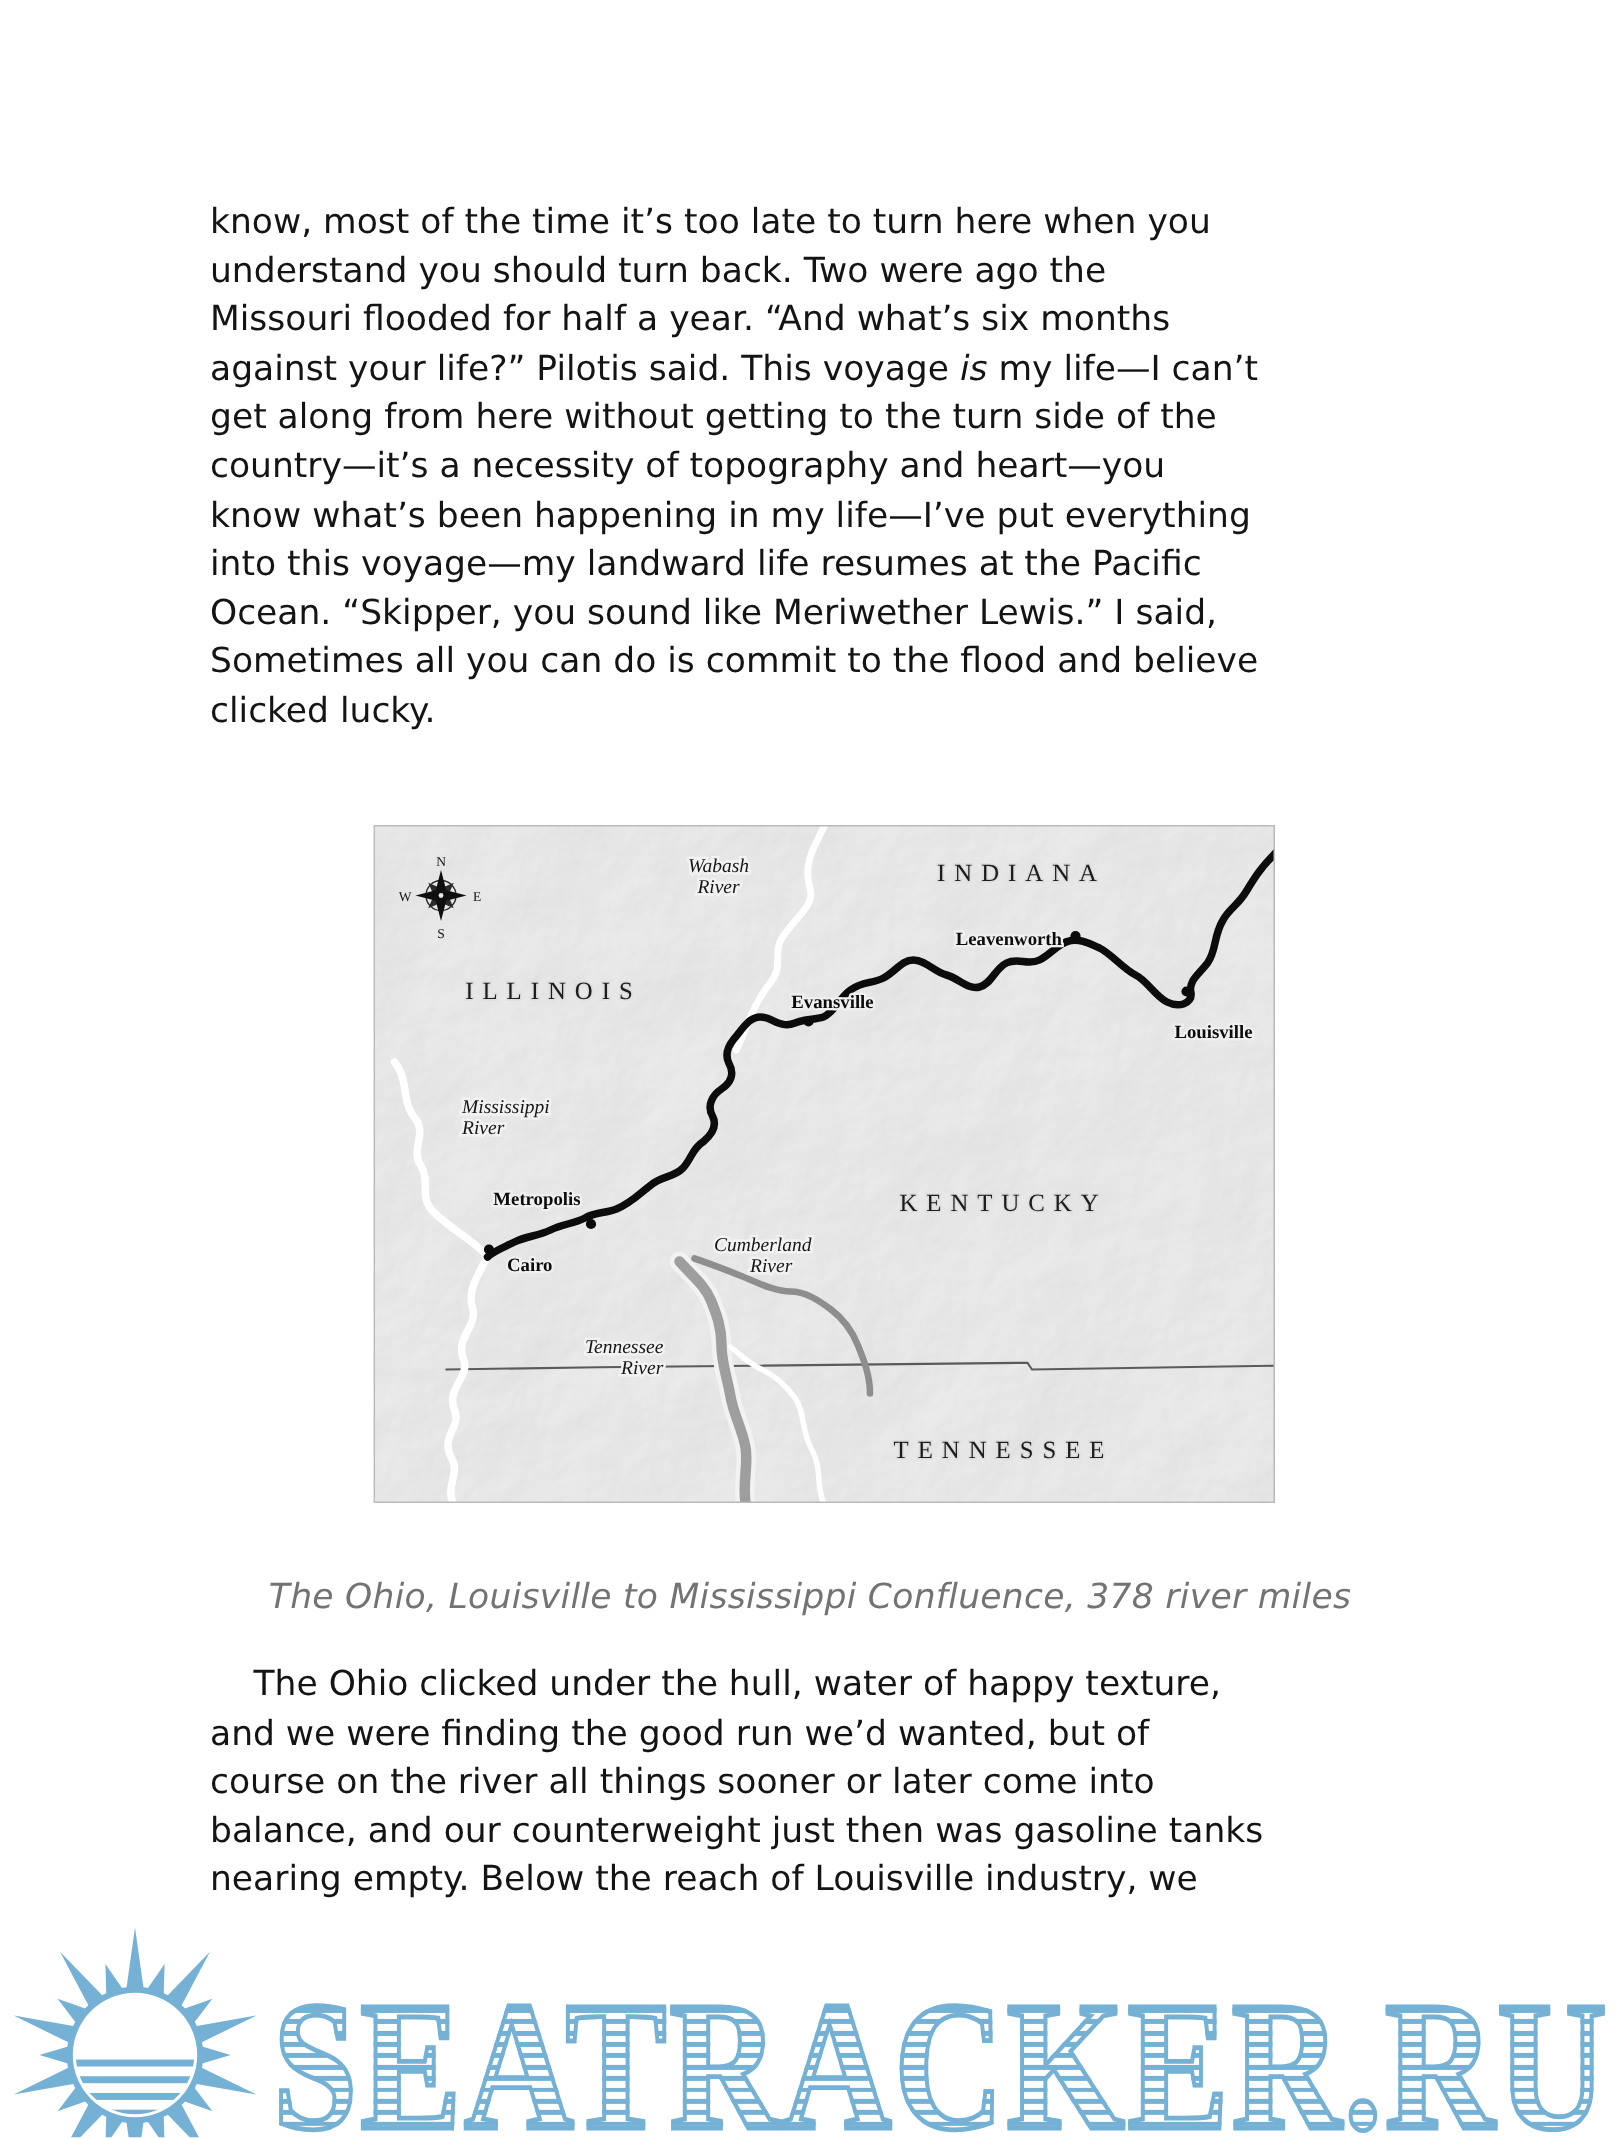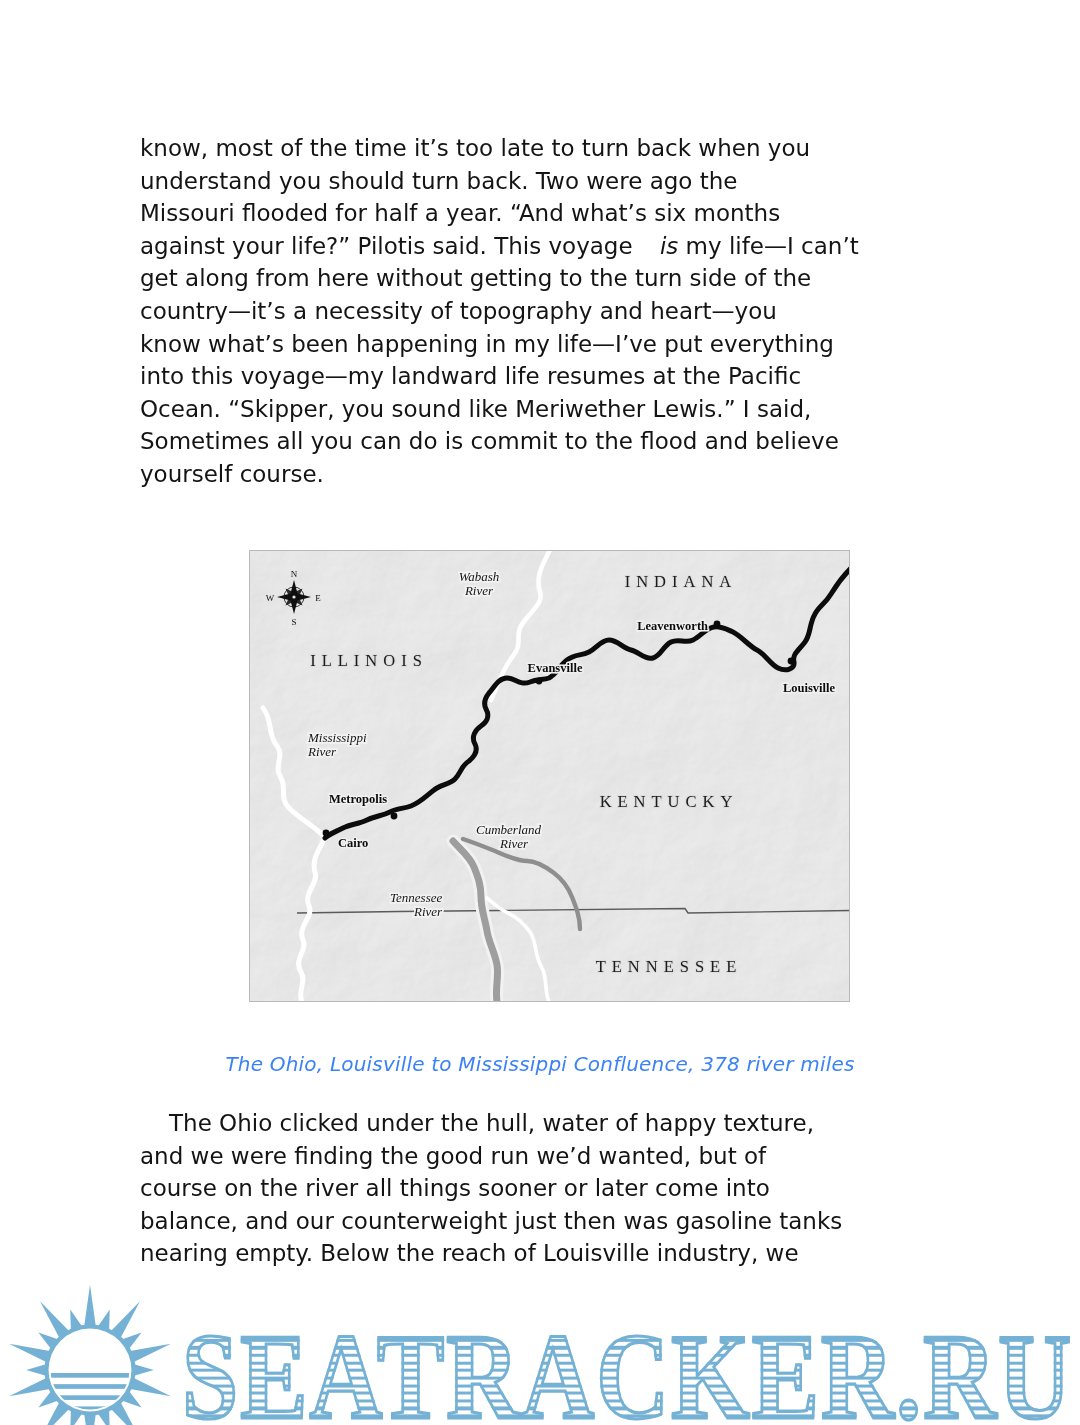--- a/index.html
+++ b/index.html
@@ -3,25 +3,25 @@
 <meta charset="utf-8">
 <style>
   html,body{margin:0;padding:0;background:#ffffff;}
   .page{position:relative;width:1080px;height:1425px;background:#fff;overflow:hidden;
         font-family:"DejaVu Sans","Liberation Sans",sans-serif;color:#141414;}
   .para{position:absolute;left:140px;width:818px;font-size:23px;line-height:32.6px;}
   .para .line{white-space:nowrap;}
   .para .line.indent{text-indent:29px;}
   .p1{top:132px;}
   .p2{top:1107px;}
-  em{font-style:italic;margin-left:20px;}
+  em{font-style:italic;}
   .map-wrap{position:absolute;left:249px;top:550px;width:601px;height:452px;}
   .map-wrap svg{display:block;}
   .caption{position:absolute;top:1052px;left:0;width:1080px;text-align:center;
-           font-style:italic;font-size:20px;color:#3b82f6;letter-spacing:.2px;}
+           font-style:italic;font-size:23px;color:#737373;letter-spacing:.2px;}
   
   .m-state{font-family:"Liberation Serif","DejaVu Serif",serif;font-size:16.5px;letter-spacing:6px;
            fill:#1c1c1c;stroke:#dcdcdc;stroke-width:2px;paint-order:stroke;text-anchor:middle;}
   .m-city{font-family:"Liberation Serif","DejaVu Serif",serif;font-weight:bold;font-size:12.5px;
           fill:#0c0c0c;stroke:#f0f0f0;stroke-width:3px;paint-order:stroke;}
   .m-river{font-family:"Liberation Serif","DejaVu Serif",serif;font-style:italic;font-size:13px;
            fill:#161616;stroke:#f2f2f2;stroke-width:3.4px;paint-order:stroke;}
   .m-compass{font-family:"Liberation Serif","DejaVu Serif",serif;font-size:9px;fill:#111;
              text-anchor:middle;stroke:#e5e5e5;stroke-width:2px;paint-order:stroke;}
   
@@ -36,33 +36,33 @@
            -webkit-text-stroke:2.6px var(--wm-color);
            background:repeating-linear-gradient(to bottom,var(--wm-color) 0 2.6px,rgba(255,255,255,0) 2.6px 6.2px);
            -webkit-background-clip:text;background-clip:text;}
 </style>
 </head>
 <body>
 
 <div class="page">
 
   <div class="para p1">
-    <div class="line">know, most of the time it’s too late to turn back when you</div>
+    <div class="line">know, most of the time it’s too late to turn here when you</div>
     <div class="line">understand you should turn back. Two were ago the</div>
     <div class="line">Missouri flooded for half a year. “And what’s six months</div>
     <div class="line">
       <span>against your life?” Pilotis said. This voyage </span><em>is</em><span> my life—I can’t</span>
     </div>
     <div class="line">get along from here without getting to the turn side of the</div>
     <div class="line">country—it’s a necessity of topography and heart—you</div>
     <div class="line">know what’s been happening in my life—I’ve put everything</div>
     <div class="line">into this voyage—my landward life resumes at the Pacific</div>
     <div class="line">Ocean. “Skipper, you sound like Meriwether Lewis.” I said,</div>
     <div class="line">Sometimes all you can do is commit to the flood and believe</div>
-    <div class="line">yourself course.</div>
+    <div class="line">clicked lucky.</div>
   </div>
 
   <div class="map-wrap">
     <svg width="601" height="452" viewBox="0 0 601 452">
       <defs>
         <filter id="relief" x="0%" y="0%" width="100%" height="100%">
           <feTurbulence type="fractalNoise" baseFrequency="0.013 0.013" numOctaves="5" seed="11" result="n"></feTurbulence>
           <feDiffuseLighting in="n" lighting-color="#ffffff" surfaceScale="3" diffuseConstant="1">
             <feDistantLight azimuth="225" elevation="58"></feDistantLight>
           </feDiffuseLighting>

